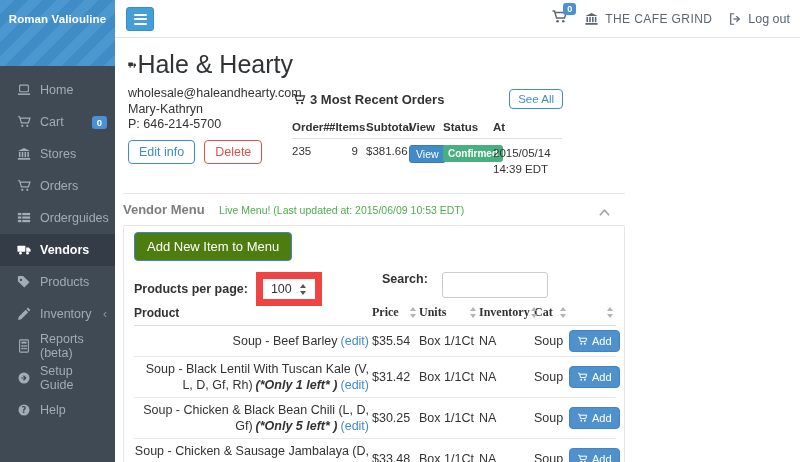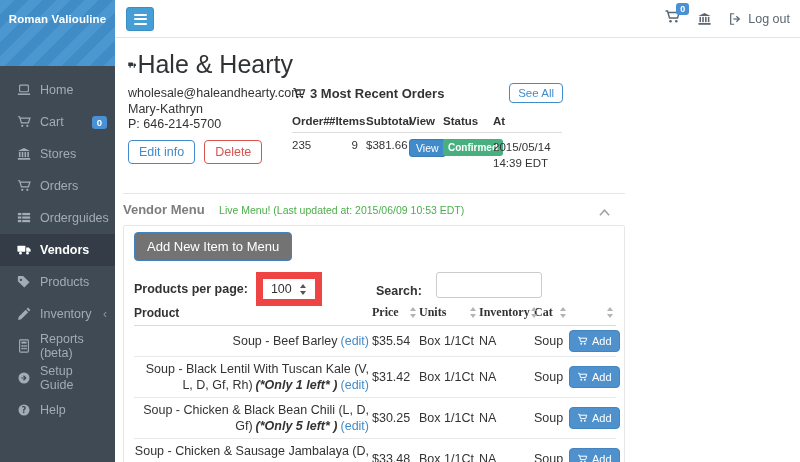--- a/index.html
+++ b/index.html
@@ -47,21 +47,21 @@
   .vendor-card { position:absolute; left:13px; top:12px; width:165px; }
   .vendor-title { font-size:25px; font-weight:400; color:#2f3336; display:flex; align-items:center; white-space:nowrap; }
   .vendor-title svg { width:25px; height:22px; margin-right:1px; color:#2f3336; }
   .vendor-info { margin-top:7px; font-size:12.5px; line-height:15.5px; color:#333; }
   .vendor-buttons { margin-top:7px; display:flex; gap:9px; }
   .btn-outline-blue { background:#fff; border:1px solid #428bca; color:#428bca; font-size:12.5px;
     padding:4px 10px; border-radius:4px; cursor:pointer; font-family:inherit; }
   .btn-outline-red { background:#fff; border:1px solid #d9534f; color:#d9534f; font-size:12.5px;
     padding:4px 10px; border-radius:4px; cursor:pointer; font-family:inherit; }
 
-  .recent-orders { position:absolute; left:177px; top:48px; width:270px; }
+  .recent-orders { position:absolute; left:177px; top:54px; width:270px; }
   .ro-head { position:relative; height:24px; }
   .ro-title { font-size:13px; font-weight:bold; color:#333; display:flex; align-items:center; gap:4px; }
   .ro-title svg { width:14px; height:13px; }
   .btn-seeall { position:absolute; right:-1px; top:-3px; background:#fff; border:1px solid #428bca;
     color:#428bca; font-size:11.5px; padding:3px 8px; border-radius:4px; cursor:pointer; font-family:inherit; }
   .ro-table { width:100%; border-collapse:collapse; table-layout:fixed; font-size:11.5px; margin-top:2px; }
   .ro-table th { text-align:left; font-weight:bold; padding:3px 2px 5px 0; border-bottom:1px solid #ddd; }
   .ro-table td { padding:6px 2px 4px 0; vertical-align:top; }
   .ro-c1{width:37px} .ro-c2{width:37px; } .ro-c3{width:43px} .ro-c4{width:34px} .ro-c5{width:50px} .ro-c6{width:69px}
   .td-items { text-align:right; padding-right:8px !important; }
@@ -74,27 +74,27 @@
   .divider { position:absolute; left:8px; top:155px; width:502px; border-top:1px solid #e6e6e6; }
 
   .menu-header { position:absolute; left:8px; top:162px; width:502px; height:22px; }
   .mh-title { display:inline-block; font-size:13px; color:#7d7d7d; font-weight:bold; }
   .mh-live { display:inline-block; margin-left:10px; font-size:10.5px; color:#4cae4c; }
   .mh-chevron { position:absolute; right:15px; top:3px; cursor:pointer; }
   .mh-chevron svg { width:11px; height:9px; }
 
   .panel { position:absolute; left:8px; top:187px; width:502px; height:280px;
     border:1px solid #e7e7e7; border-radius:2px; background:#fff; padding:6px 10px; }
-  .btn-primary { background:#737373; border:1px solid #4083bd; color:#fff; font-size:13px;
+  .btn-primary { background:#4d7c0f; border:1px solid #4083bd; color:#fff; font-size:13px;
     padding:6px 12px; border-radius:4px; cursor:pointer; font-family:inherit; }
   .panel-controls { margin-top:11px; position:relative; height:27px; font-size:12.5px; }
   .pc-left { display:flex; align-items:center; gap:8px; font-weight:bold; }
   .per-page-select { display:inline-flex; align-items:center; gap:7px; border:7px solid #ef4444;
     border-radius:0; padding:3px 8px; font-weight:normal; font-size:12.5px; cursor:pointer; background:#fff; }
-  .pc-search { position:absolute; left:242px; top:0; display:flex; align-items:flex-end; gap:14px; font-weight:bold; }
+  .pc-search { position:absolute; left:248px; top:0; display:flex; align-items:flex-start; gap:14px; font-weight:bold; }
   .search-input { width:106px; height:26px; border:1px solid #ccc; border-radius:3px; padding:2px 6px;
     font-size:12px; font-family:inherit; }
 
   .menu-table { width:100%; border-collapse:collapse; table-layout:fixed; font-size:12.5px; margin-top:3px; }
   .menu-table th { text-align:left; font-weight:bold; font-size:12px; padding:3px 2px 5px 0;
     border-bottom:1px solid #dcdcdc; cursor:pointer; }
   .menu-table td { padding:4px 3px 4px 0; border-bottom:1px solid #e9e9e9; vertical-align:middle; }
   .mt-c1{width:238px} .mt-c2{width:47px} .mt-c3{width:60px} .mt-c4{width:55px} .mt-c5{width:35px} .mt-c6{width:47px}
   .th-flex { display:flex; align-items:center; justify-content:space-between;font-family:Liberation Serif, serif; }
   .sort { display:inline-block; width:8px; height:11px; position:relative; flex:0 0 auto; }
@@ -257,20 +257,21 @@
       <svg viewBox="0 0 16 16">
           <g fill="currentColor">
             <path d="M8 1L1 4.6h14z"></path>
             <rect x="2.2" y="5.6" width="1.8" height="6"></rect>
             <rect x="5.4" y="5.6" width="1.8" height="6"></rect>
             <rect x="8.6" y="5.6" width="1.8" height="6"></rect>
             <rect x="11.8" y="5.6" width="1.8" height="6"></rect>
             <rect x="1" y="12.6" width="14" height="2"></rect>
           </g>
         </svg>
+      <span>THE CAFE GRIND</span>
     </div>
     <div class="tb-logout">
       <svg viewBox="0 0 16 16">
           <g fill="none" stroke="currentColor" stroke-width="1.4">
             <path d="M6.5 2h-4v12h4"></path>
             <path d="M9 4.8 12.4 8 9 11.2"></path>
             <path d="M12 8H5.5"></path>
           </g>
         </svg>
       <span>Log out</span>

